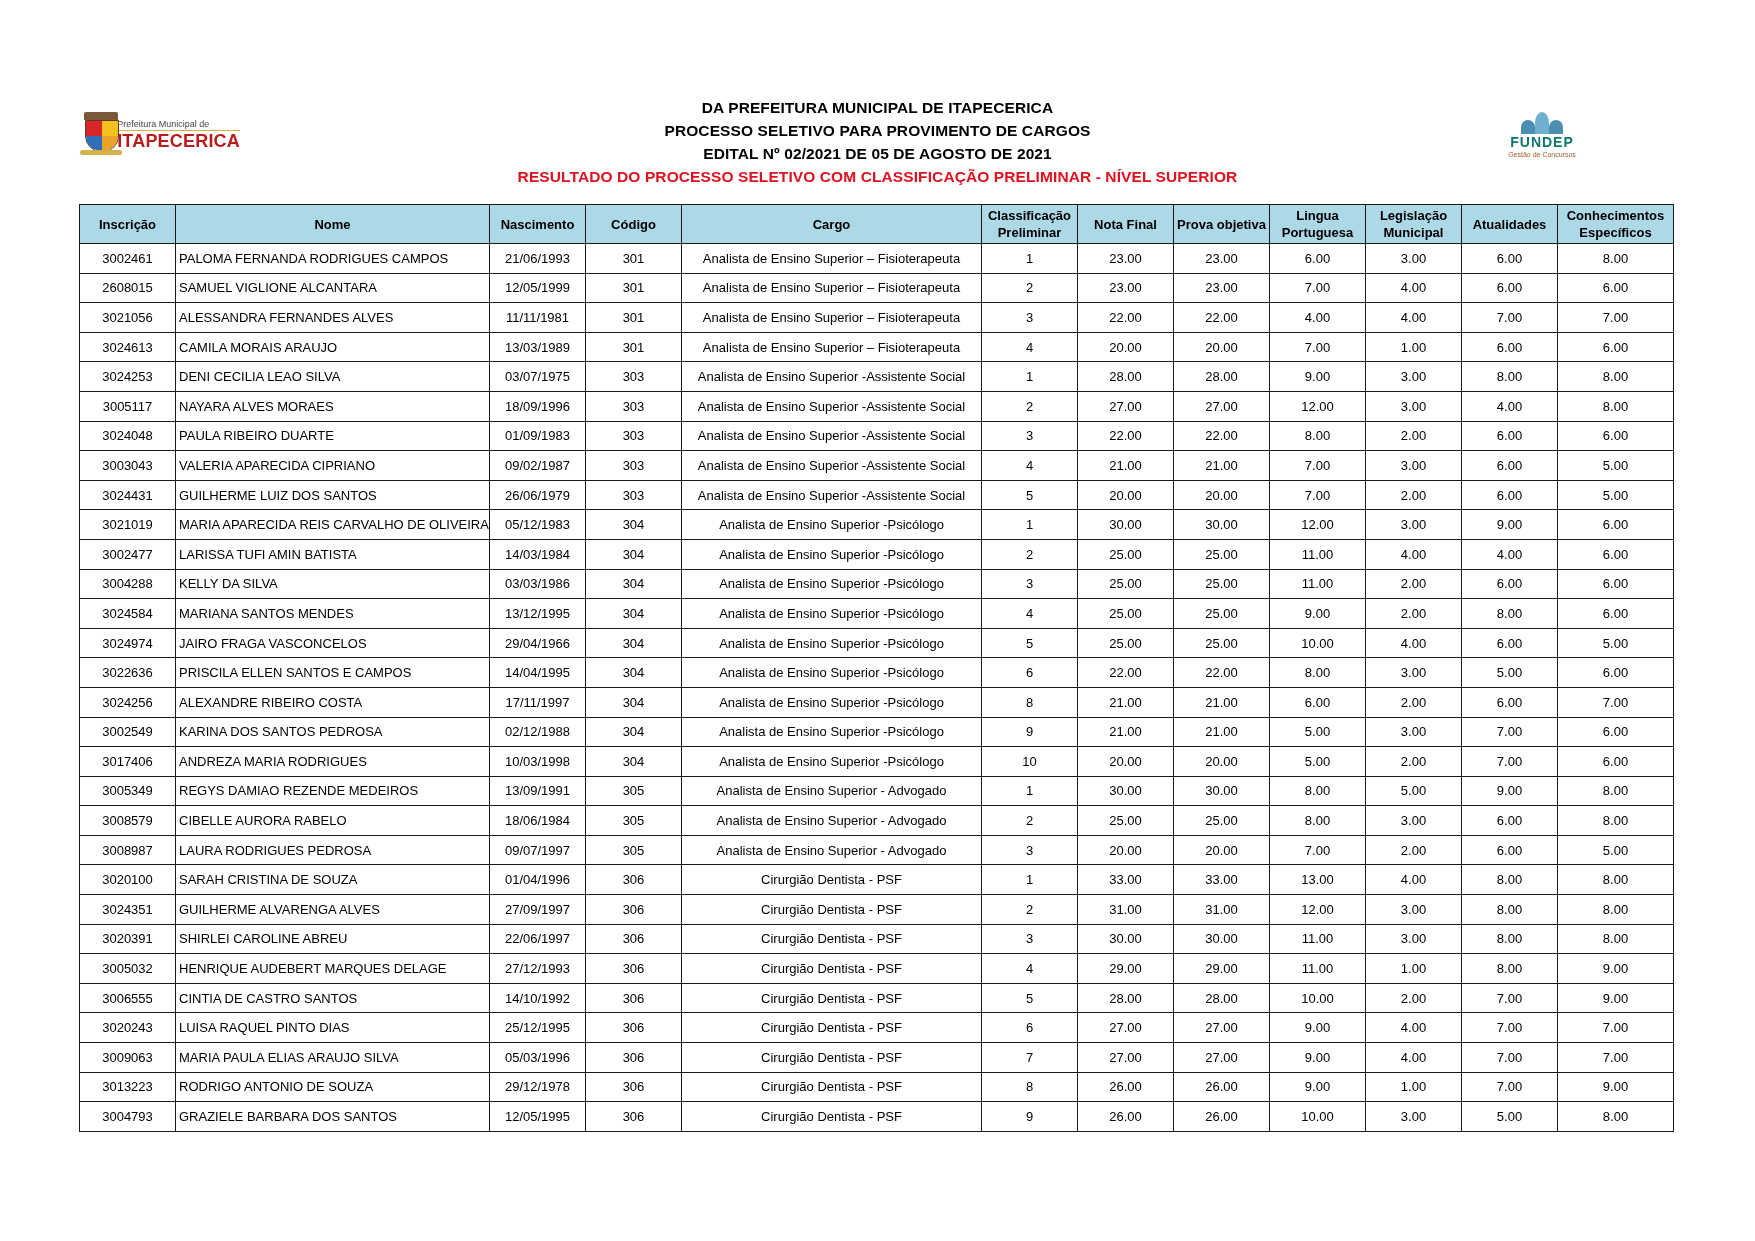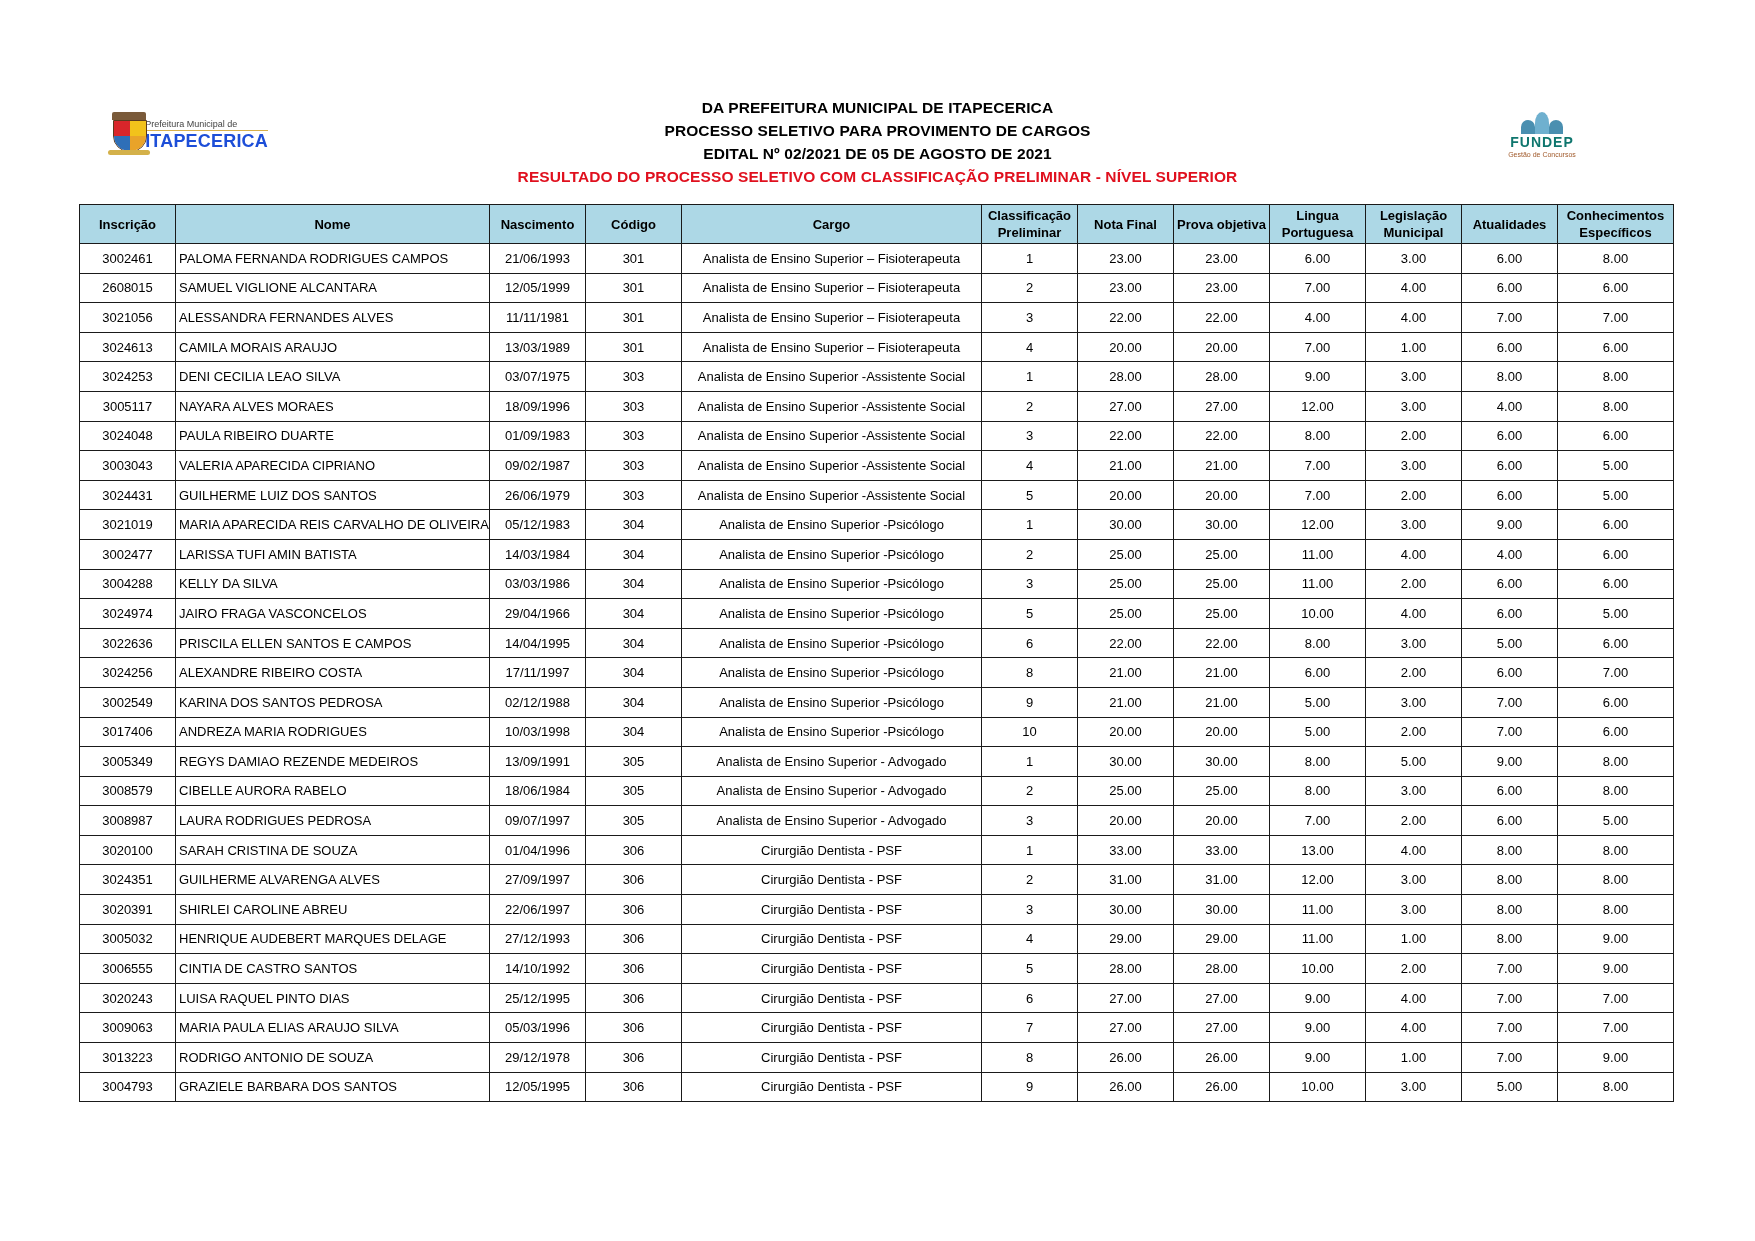--- a/index.html
+++ b/index.html
@@ -2,33 +2,33 @@
 <html><head>
   <meta charset="utf-8">
   <style>
     html, body { margin: 0; padding: 0; background: #ffffff; }
     body { width: 1755px; height: 1241px; position: relative; overflow: hidden;
            font-family: "Liberation Sans", "DejaVu Sans", sans-serif; color: #000; }
     .header { position: absolute; left: 0; top: 0; width: 1755px; height: 200px; }
     .title-block { position: absolute; left: 0; width: 1755px; top: 96px; text-align: center; }
     .title-line { font-weight: bold; font-size: 15.5px; line-height: 23px; letter-spacing: 0.1px; }
     .title-line.red { color: #e0101e; font-size: 15.5px; }
-    .logo-left { position: absolute; left: 108px; top: 112px; width: 160px; height: 46px; display: flex; align-items: center; }
+    .logo-left { position: absolute; left: 80px; top: 112px; width: 160px; height: 46px; display: flex; align-items: center; }
     .crest { width: 42px; height: 46px; position: relative; }
     .crest .crown { position: absolute; left: 4px; top: 0; width: 34px; height: 8px; background: #7a5a3a; border-radius: 2px 2px 0 0; }
     .crest .shield { position: absolute; left: 5px; top: 8px; width: 32px; height: 30px; border-radius: 0 0 16px 16px; overflow: hidden; border: 1px solid #5b3a1e; }
     .crest .q { position: absolute; width: 50%; height: 50%; }
     .crest .q1 { left: 0; top: 0; background: #d9262a; }
     .crest .q2 { right: 0; top: 0; background: #f2c21b; }
     .crest .q3 { left: 0; bottom: 0; background: #2e6fb8; }
     .crest .q4 { right: 0; bottom: 0; background: #e9a329; }
     .crest .ribbon { position: absolute; left: 0; top: 38px; width: 42px; height: 5px; background: #d4b14a; border-radius: 3px; }
     .logo-text { margin-left: 6px; }
     .logo-small { font-size: 9px; color: #444; line-height: 11px; border-bottom: 1px solid #d8b04a; }
-    .logo-big { font-size: 18px; font-weight: bold; color: #1d4ed8; line-height: 20px; letter-spacing: 0.2px; }
+    .logo-big { font-size: 18px; font-weight: bold; color: #b91c1c; line-height: 20px; letter-spacing: 0.2px; }
     .logo-right { position: absolute; left: 1497px; top: 110px; width: 90px; height: 58px; text-align: center; }
     .fundep-mark { width: 50px; height: 24px; margin: 0 auto; position: relative; }
     .fundep-mark .b { position: absolute; bottom: 0; background: #4a8fb0; border-radius: 50% 50% 0 0; }
     .fundep-word { font-size: 14px; font-weight: bold; color: #0f766e; letter-spacing: 1px; line-height: 16px; }
     .fundep-sub { font-size: 7px; color: #a0592a; line-height: 9px; }
 
     table.results { position: absolute; left: 79px; top: 204px; width: 1594px; border-collapse: collapse; table-layout: fixed; padding-left: 40px; }
     table.results th, table.results td { border: 1.5px solid #1a1a1a; text-align: center; padding: 0; font-size: 13px; }
     table.results th { background: #add8e6; font-weight: bold; height: 38px; line-height: 17px; font-size: 13px; }
     table.results td { height: 28.6px; font-size: 13px; }
@@ -267,20 +267,34 @@
         <td>Analista de Ensino Superior -Psicólogo</td>
         <td>3</td>
         <td>25.00</td>
         <td>25.00</td>
         <td>11.00</td>
         <td>2.00</td>
         <td>6.00</td>
         <td>6.00</td>
       </tr>
       <tr>
+        <td>3024584</td>
+        <td class="name">MARIANA SANTOS MENDES</td>
+        <td>13/12/1995</td>
+        <td>304</td>
+        <td>Analista de Ensino Superior -Psicólogo</td>
+        <td>4</td>
+        <td>25.00</td>
+        <td>25.00</td>
+        <td>9.00</td>
+        <td>2.00</td>
+        <td>8.00</td>
+        <td>6.00</td>
+      </tr>
+      <tr>
         <td>3024974</td>
         <td class="name">JAIRO FRAGA VASCONCELOS</td>
         <td>29/04/1966</td>
         <td>304</td>
         <td>Analista de Ensino Superior -Psicólogo</td>
         <td>5</td>
         <td>25.00</td>
         <td>25.00</td>
         <td>10.00</td>
         <td>4.00</td>

